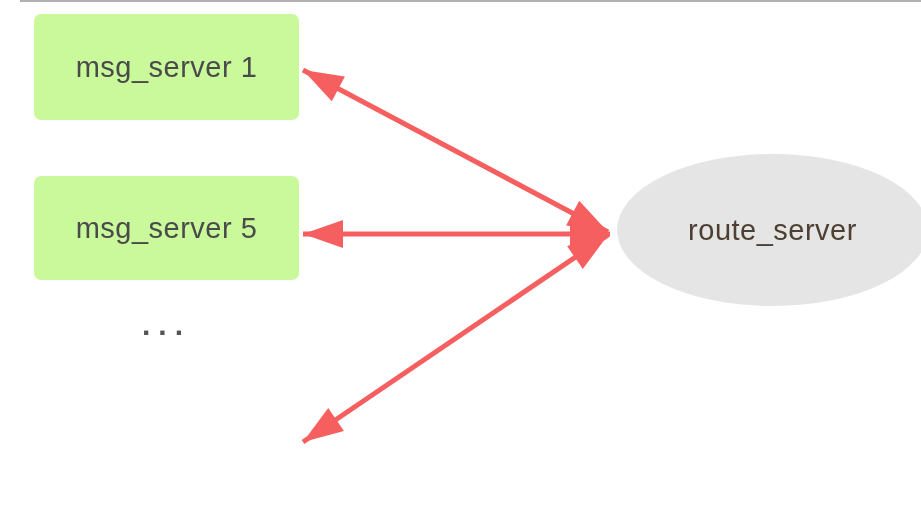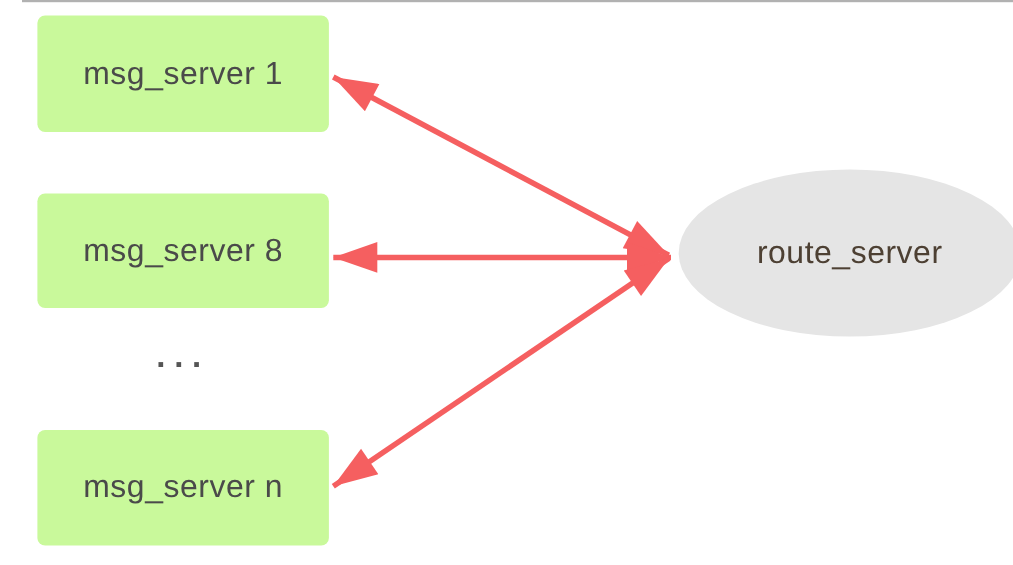--- a/index.html
+++ b/index.html
@@ -60,28 +60,25 @@
 </head>
 <body>
 
 <div class="canvas">
 
   <div class="node-box b1">
     <span>msg_server 1</span>
   </div>
 
   <div class="node-box b2">
-    <span>msg_server 8</span>
+    <span>msg_server 5</span>
   </div>
 
   <div class="ellipsis">...</div>
 
-  <div class="node-box b3">
-    <span>msg_server n</span>
-  </div>
 
   <div class="route-ellipse">
     <span>route_server</span>
   </div>
 
   <svg class="arrows" width="921" height="514" viewBox="0 0 921 514">
     <defs>
       <marker id="ah" viewBox="0 0 10 7" refX="10" refY="3.5" markerWidth="9" markerHeight="5.6" orient="auto-start-reverse" markerUnits="strokeWidth">
         <path class="arrowhead-path" d="M0,0 L10,3.5 L0,7 Z" fill="#f55f60"></path>
       </marker>

